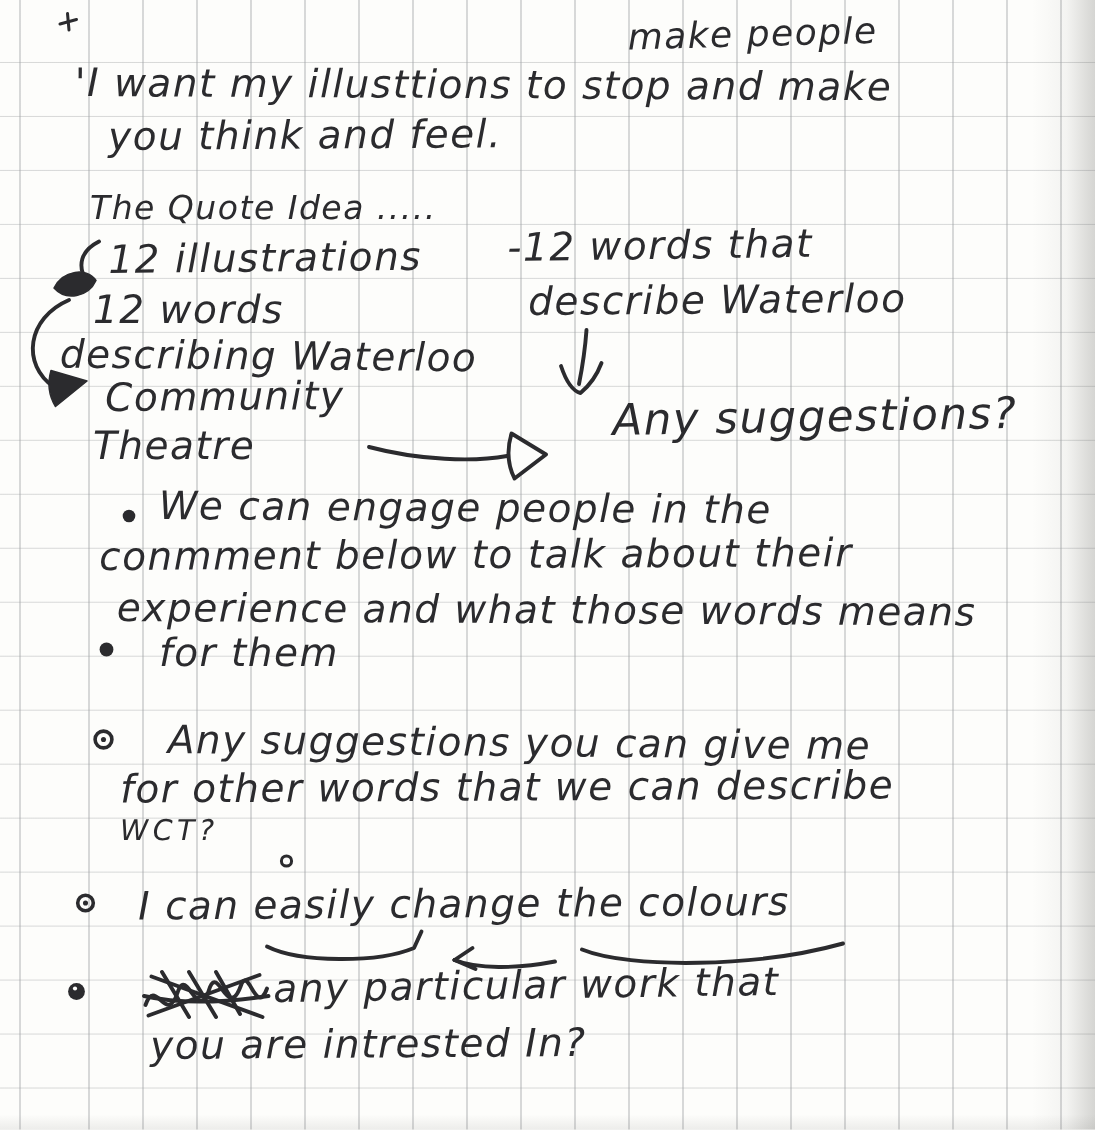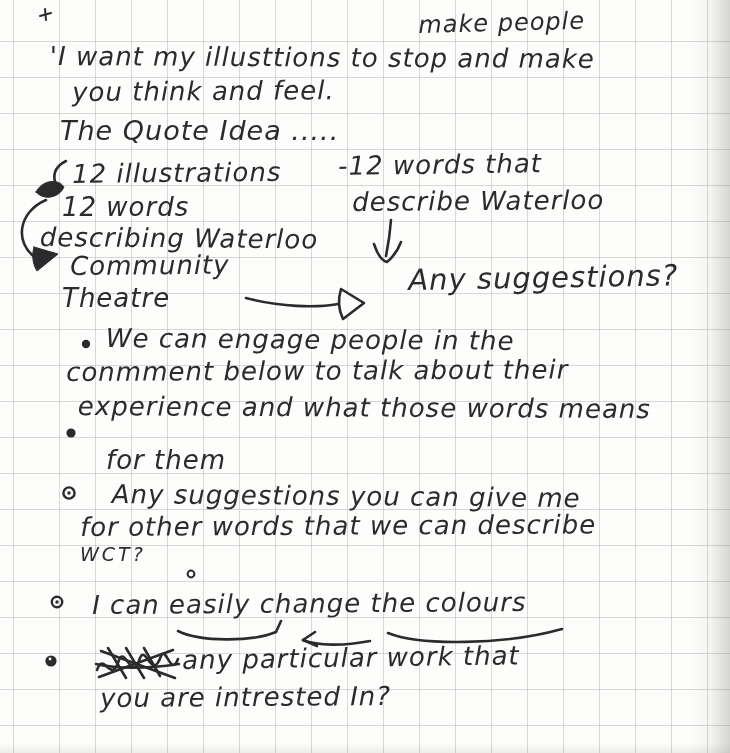--- a/index.html
+++ b/index.html
@@ -49,37 +49,37 @@
 </head>
 <body>
 
 <div class="paper">
 
   <div class="line sm" style="left:418px;top:10px;transform:rotate(-1.5deg);">make people</div>
 
   <div class="line" style="left:50px;top:40px;transform:rotate(0.3deg);">'I want my illusttions to stop and make</div>
   <div class="line" style="left:72px;top:76px;transform:rotate(-0.4deg);">you think and feel.</div>
 
-  <div class="line" style="left:60px;top:114px;font-size:27px;">The Quote Idea .....</div>
+  <div class="line" style="left:60px;top:126px;font-size:22px;">The Quote Idea .....</div>
 
   <div class="line" style="left:72px;top:158px;transform:rotate(-0.6deg);">12 illustrations</div>
   <div class="line" style="left:62px;top:191px;text-align:right;">12 words</div>
   <div class="line" style="left:40px;top:221px;transform:rotate(0.5deg);">describing Waterloo</div>
   <div class="line" style="left:70px;top:250px;transform:rotate(-0.5deg);">Community</div>
   <div class="line" style="left:62px;top:282px;">Theatre</div>
 
   <div class="line" style="left:338px;top:150px;transform:rotate(-0.8deg);">-12 words that</div>
   <div class="line" style="left:352px;top:186px;transform:rotate(-0.5deg);">describe Waterloo</div>
 
   <div class="line big" style="left:408px;top:262px;transform:rotate(-1deg);">Any suggestions?</div>
 
   <div class="line" style="left:106px;top:322px;transform:rotate(0.4deg);">We can engage people in the</div>
   <div class="line" style="left:66px;top:356px;transform:rotate(-0.3deg);">conmment below to talk about their</div>
   <div class="line" style="left:78px;top:390px;transform:rotate(0.3deg);">experience and what those words means</div>
-  <div class="line" style="left:106px;top:444px;">for them</div>
+  <div class="line" style="left:106px;top:420px;">for them</div>
 
   <div class="line" style="left:112px;top:478px;transform:rotate(0.5deg);">Any suggestions you can give me</div>
   <div class="line" style="left:80px;top:511px;transform:rotate(-0.3deg);">for other words that we can describe</div>
   <div class="line wct" style="left:80px;top:543px;">WCT?</div>
 
   <div class="line" style="left:92px;top:589px;transform:rotate(-0.4deg);">I can easily change the colours</div>
 
   <div class="line" style="left:182px;top:644px;transform:rotate(-0.8deg);">any particular work that</div>
   <div class="line" style="left:100px;top:682px;transform:rotate(-0.4deg);">you are intrested In?</div>
 

